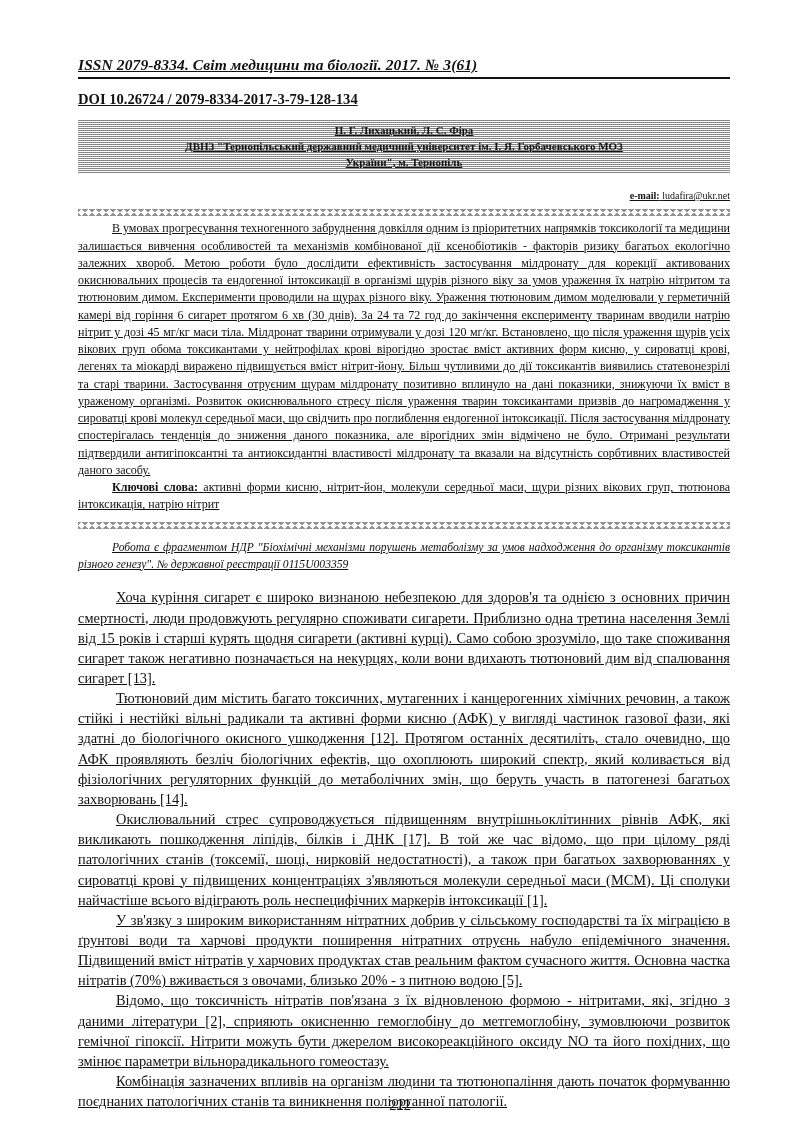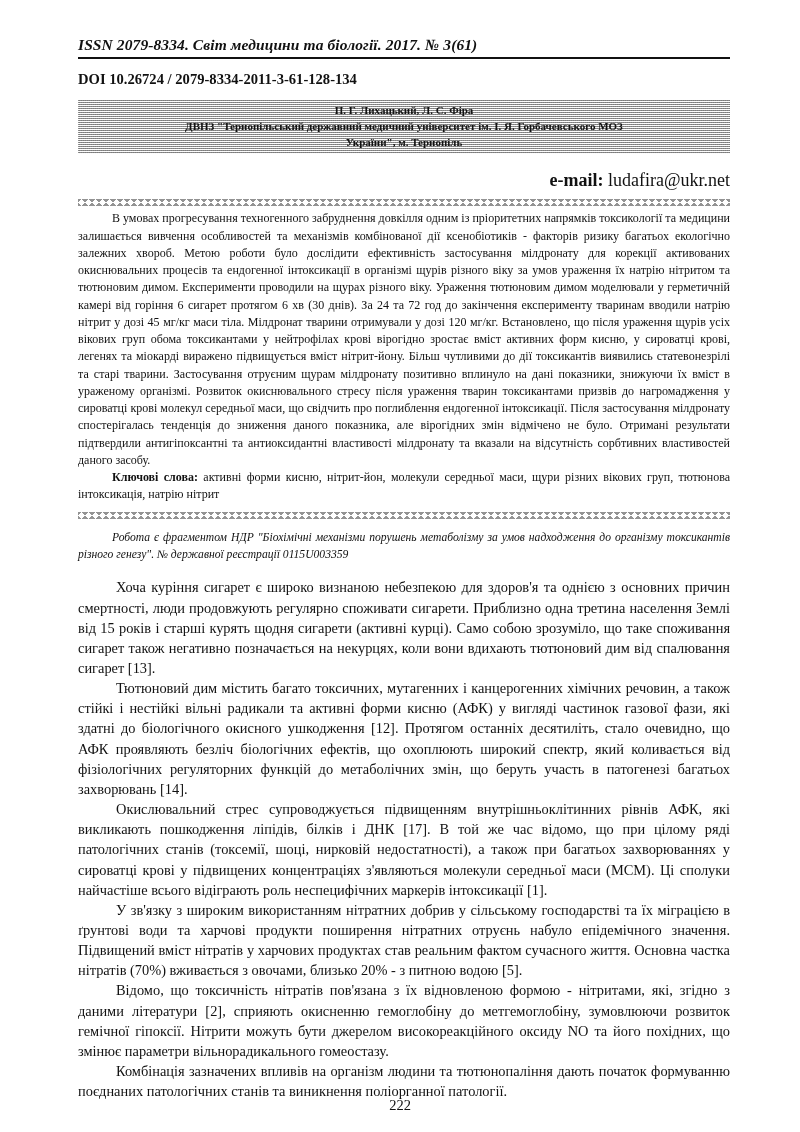--- a/index.html
+++ b/index.html
@@ -14,22 +14,23 @@
     font-family: "Liberation Serif", "DejaVu Serif", serif;
     color: #111111;
     position: relative;
     overflow: hidden;
   }
 
   .page {
     width: 800px;
     height: 1132px;
     box-sizing: border-box;
-    padding: 36px 70px 0 78px;
+    padding: 56px 70px 0 78px;
     position: relative;
+    text-decoration: underline;
   }
 
   
   .running-head {
     font-style: italic;
     font-weight: bold;
     font-size: 15.5px;
     letter-spacing: 0.1px;
     padding-bottom: 3px;
     white-space: nowrap;
@@ -72,21 +73,21 @@
   .article-title {
     text-align: center;
     font-weight: bold;
     font-size: 15.4px;
     line-height: 1.34;
     margin: 15px 0 0 0;
     letter-spacing: 0.05px;
   }
   .email-line {
     text-align: right;
-    font-size: 18px;
+    font-size: 10px;
     margin: 16px 0 0 0;
   }
   .email-line .lbl { font-weight: bold; }
 
   
   .zigzag {
     height: 7px;
     margin: 8px 0 0 0;
     background-repeat: repeat-x;
     background-size: 7px 7px;
@@ -139,21 +140,21 @@
 </style>
 </head>
 <body>
 
 <div class="page">
 
   <div class="running-head">ISSN 2079-8334. Світ медицини та біології. 2017. № 3(61)</div>
   <div class="head-rule"></div>
 
   <div class="doi-block">
-    <div>DOI 10.26724 / 2079-8334-2011-3-61-128-134</div>
+    <div>DOI 10.26724 / 2079-8334-2017-3-79-128-134</div>
   </div>
 
   <div class="authors-box">
     <div>П. Г. Лихацький, Л. С. Фіра</div>
     <div>ДВНЗ "Тернопільський державний медичний університет ім. І. Я. Горбачевського МОЗ</div>
     <div>України", м. Тернопіль</div>
   </div>
 
 
   <div class="email-line">

